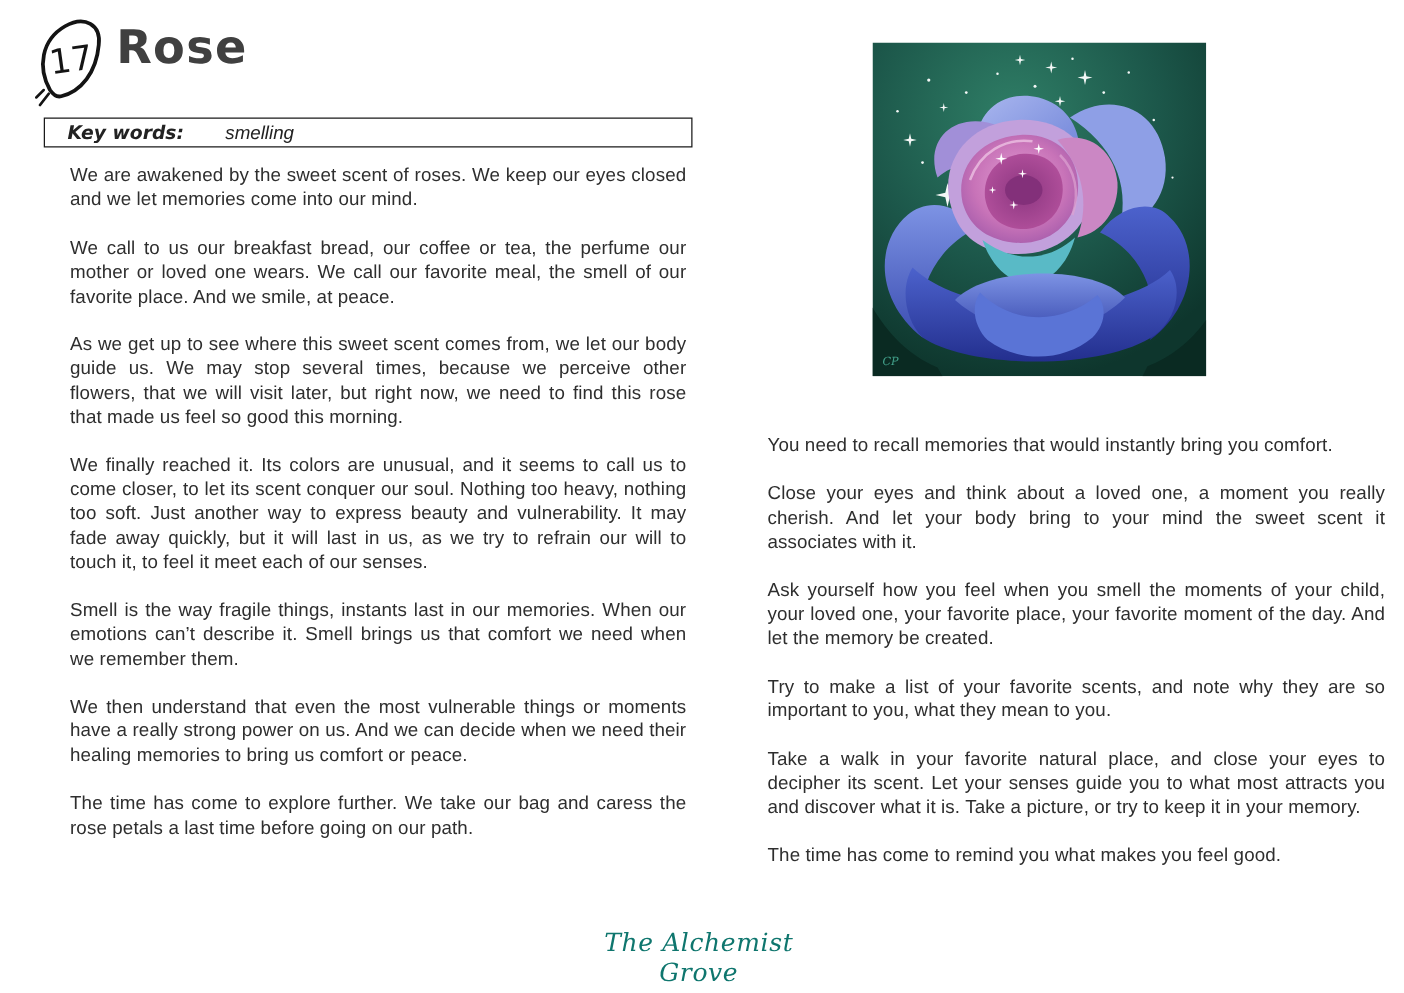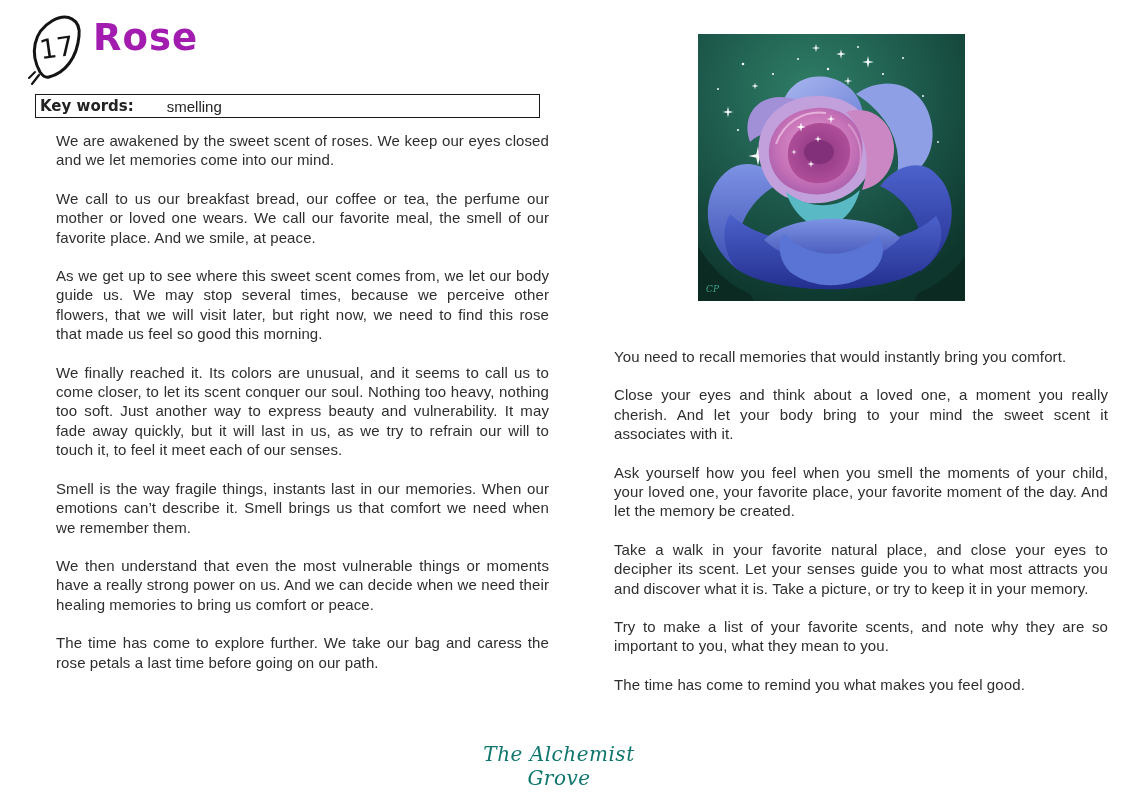--- a/index.html
+++ b/index.html
@@ -6,28 +6,28 @@
   .page {
     position:relative; width:1123px; height:794px; background:#ffffff;
     font-family:"Liberation Sans", sans-serif; color:#2d2d2d; overflow:hidden;
   }
 
   
   .leaf-badge { position:absolute; left:27px; top:12px; width:62px; height:78px; }
   .page-title {
     position:absolute; left:93px; top:16px; margin:0;
     font-family:"DejaVu Sans", sans-serif; font-weight:800; font-size:37px;
-    letter-spacing:1px; color:#a21caf;
+    letter-spacing:1px; color:#404040;
   }
 
   
   .keywords-box {
     position:absolute; left:35px; top:94px; width:499px; height:22px;
     border:1.5px solid #1a1a1a; display:flex; align-items:center;
-    padding-left:4px; font-size:15px; color:#222;
+    padding-left:18px; font-size:15px; color:#222;font-style:italic;
   }
   .kw-label { font-family:"DejaVu Sans", sans-serif; font-weight:700; margin-right:5px; }
   .kw-value { font-weight:400;margin-left:28px; }
 
   
   .col p {
     margin:0 0 19px 0; text-align:justify; font-size:15px; line-height:19.4px;
     color:#2e2e2e; letter-spacing:0.1px;
   }
   .left-col  { position:absolute; left:56px;  top:131px; width:493px; }
@@ -176,20 +176,20 @@
       </g>
 
       <text x="8" y="258" font-size="9" fill="#43a18b" font-style="italic" font-family="DejaVu Serif, serif">CP</text>
     </svg>
   </figure>
 
   <section class="col right-col-text">
     <p>You need to recall memories that would instantly bring you comfort.</p>
     <p>Close your eyes and think about a loved one, a moment you really cherish. And let your body bring to your mind the sweet scent it associates with it.</p>
     <p>Ask yourself how you feel when you smell the moments of your child, your loved one, your favorite place, your favorite moment of the day. And let the memory be created.</p>
+    <p>Try to make a list of your favorite scents, and note why they are so important to you, what they mean to you.</p>
     <p>Take a walk in your favorite natural place, and close your eyes to decipher its scent. Let your senses guide you to what most attracts you and discover what it is. Take a picture, or try to keep it in your memory.</p>
-    <p>Try to make a list of your favorite scents, and note why they are so important to you, what they mean to you.</p>
     <p>The time has come to remind you what makes you feel good.</p>
   </section>
 
   <div class="brand-logo">The Alchemist Grove</div>
 
 </div>
 
 </body></html>

